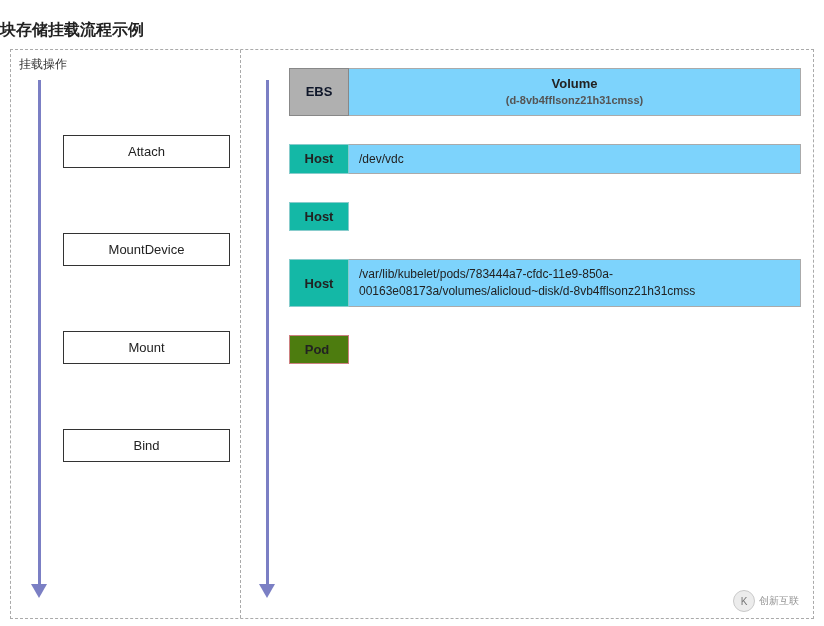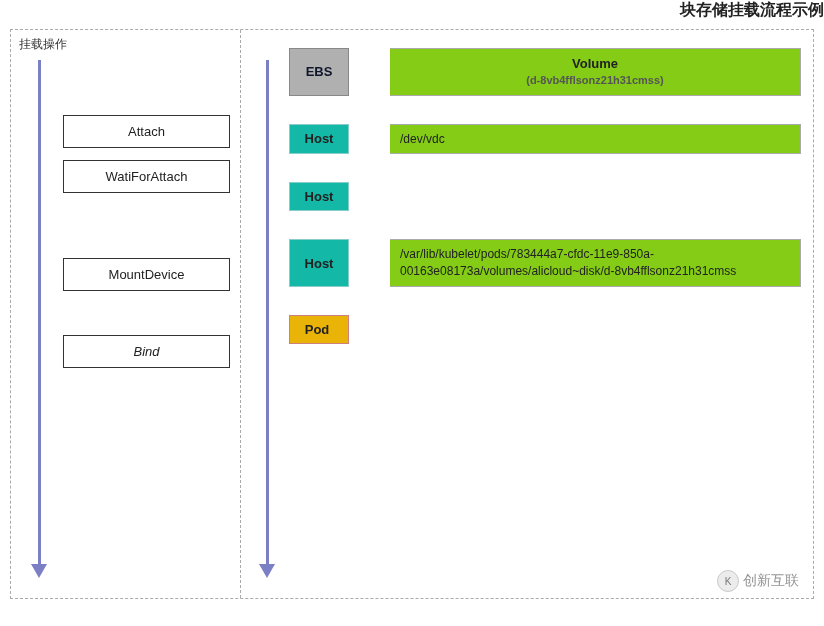--- a/index.html
+++ b/index.html
@@ -6,24 +6,24 @@
     body {
       font-family: Arial, sans-serif;
       background: #fff;
       width: 824px;
       height: 626px;
       overflow: hidden;
       position: relative;
     }
 
     .page-title {
-      text-align: right;
+      text-align: left;
       font-size: 16px;
       font-weight: bold;
-      padding: 0 0 8px 0;
+      padding: 20px 0 8px 0;
       color: #222;
     }
 
     .main-container {
       display: flex;
       border: 1.5px dashed #aaa;
       margin: 0 10px;
       height: 570px;
       position: relative;
     }
@@ -154,38 +154,37 @@
       border: 1px solid #888;
     }
 
     .path-label.host {
       background: #14b8a6;
       color: #222;
       border: 1px solid #88cccc;
     }
 
     .path-label.pod {
-      background: #eab308;
+      background: #4d7c0f;
       color: #222;
       border: 1px solid #cc8080;
       padding-left: 10px;
     }
 
     .path-value {
       flex: 1;
       border: 1px solid #aaa;
       border-left: none;
       padding: 6px 10px;
       font-size: 12px;
       color: #222;
       display: flex;
       align-items: center;
-      background: #84cc16;
+      background: #7dd3fc;
       line-height: 1.4;
-      margin-left: 41px;
     }
 
     .path-value.ebs-val {
       border: 1px solid #aaa;
       border-left: none;
       text-align: center;
       display: flex;
       flex-direction: column;
       align-items: center;
       justify-content: center;
@@ -220,50 +219,50 @@
       background: #e8e8e8;
       border: 1px solid #bbb;
       display: flex;
       align-items: center;
       justify-content: center;
       font-size: 10px;
       color: #555;
     }
 
     .watermark-text {
-      font-size: 14px;
+      font-size: 10px;
       color: #777;
     }
 
     
     .op-attach { margin-top: 55px; }
     .op-waitfor { margin-top: 2px; }
     .op-mountdevice { margin-top: 55px; }
     .op-mount { margin-top: 55px; }
-    .op-bind { margin-top: 34px; font-style: italic; }
+    .op-bind { margin-top: 55px; }
   </style>
 </head>
 <body>
 
 <div class="page-title">块存储挂载流程示例</div>
 
 <div class="main-container">
 
   <div class="left-panel">
     <div class="left-panel-header">挂载操作</div>
 
     <div class="arrow-column">
       <div class="arrow-line"></div>
       <div class="arrow-head-down"></div>
     </div>
 
     <div class="operations-list">
       <div class="operation-box op-attach">Attach</div>
-      <div class="operation-box op-waitfor">WatiForAttach</div>
       <div class="operation-box op-mountdevice">MountDevice</div>
+      <div class="operation-box op-mount">Mount</div>
       <div class="operation-box op-bind">Bind</div>
     </div>
   </div>
 
   <div class="right-panel">
 
     <div class="path-arrow-column">
       <div class="path-arrow-line"></div>
       <div class="path-arrow-head"></div>
     </div>

